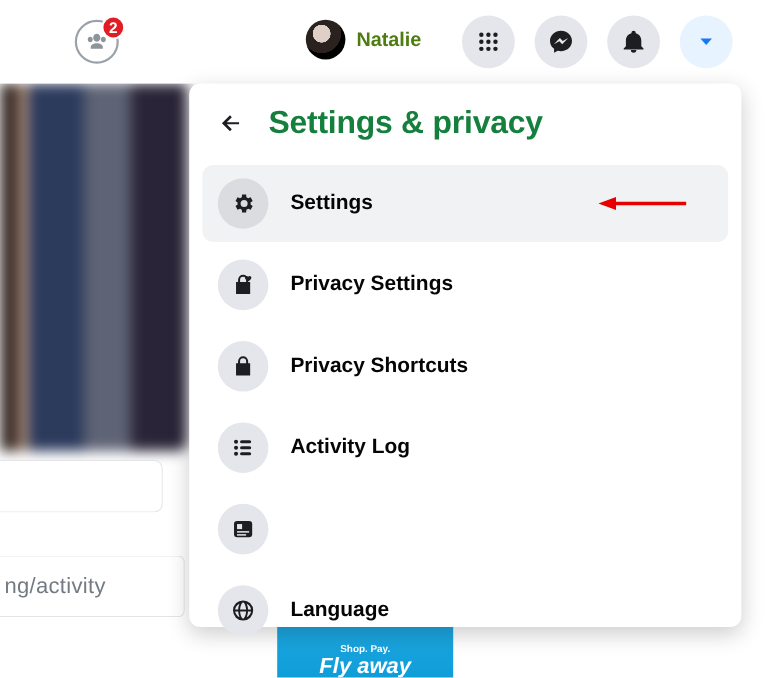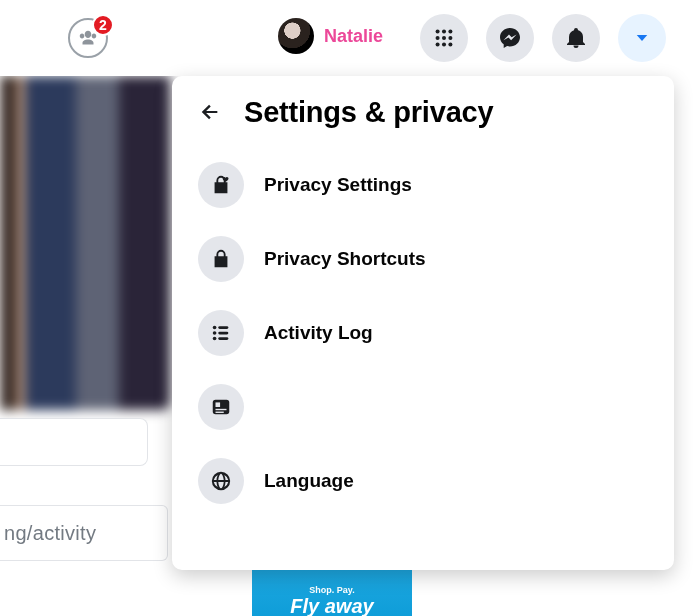--- a/index.html
+++ b/index.html
@@ -52,21 +52,21 @@
     gap: 10px;
     cursor: pointer;
   }
   .avatar {
     width: 36px; height: 36px; border-radius: 50%;
     background: radial-gradient(circle at 40% 35%, #decfc7 0 25%, #2a221e 26% 55%, #000 56% 100%);
   }
   .profile-chip span {
     font-size: 18px;
     font-weight: 600;
-    color: #ec4899;
+    color: #4d7c0f;
   }
 
   .icon-btn {
     width: 48px; height: 48px;
     border-radius: 50%;
     background: #e4e6eb;
     display: flex; align-items: center; justify-content: center;
     cursor: pointer;
   }
   .icon-btn svg { fill: #1c1e21; }
@@ -140,21 +140,21 @@
   }
   .back-icon{
     width:36px; height:36px;
     display:flex;align-items:center;justify-content:center;
     border-radius:50%;
     cursor:pointer;
   }
   .panel-title{
     font-size:29px;
     font-weight:800;
-    color:#000000;
+    color:#15803d;
     letter-spacing:-0.2px;
   }
   .menu-item{
     display:flex; align-items:center;
     gap:20px;
     padding:12px 14px;
     border-radius:10px;
     cursor:pointer;
     margin: 4px 2px;
     position:relative;
@@ -250,20 +250,34 @@
 
   <div class="panel-header">
     <div class="back-icon">
       <svg viewBox="0 0 24 24" width="22" height="22">
         <path d="M20 11H7.8l5-5L11 4l-8 8 8 8 1.8-2-5-5H20z" fill="#1c1e21"></path>
       </svg>
     </div>
     <div class="panel-title">Settings &amp; privacy</div>
   </div>
 
+  <div class="menu-item hover">
+    <div class="menu-icon-wrap">
+      <svg viewBox="0 0 24 24">
+          <path d="M19.4 13a7.5 7.5 0 0 0 0-2l2.1-1.6-2-3.5-2.5 1a7.4 7.4 0 0 0-1.7-1L15 3h-4l-.3 2.9a7.4 7.4 0 0 0-1.7 1l-2.5-1-2 3.5L6.6 11a7.5 7.5 0 0 0 0 2l-2.1 1.6 2 3.5 2.5-1a7.4 7.4 0 0 0 1.7 1L11 21h4l.3-2.9a7.4 7.4 0 0 0 1.7-1l2.5 1 2-3.5L19.4 13zM13 15.5A3.5 3.5 0 1 1 16.5 12 3.5 3.5 0 0 1 13 15.5z"></path>
+        </svg>
+    </div>
+    <div class="menu-label">Settings</div>
+    <div class="arrow">
+      <svg viewBox="0 0 80 20">
+          <line x1="80" y1="10" x2="12" y2="10" stroke="#e60000" stroke-width="3"></line>
+          <polygon points="0,10 16,4 16,16" fill="#e60000"></polygon>
+        </svg>
+    </div>
+  </div>
 
   <div class="menu-item">
     <div class="menu-icon-wrap">
       <svg viewBox="0 0 24 24">
         <path d="M17 9V7a5 5 0 0 0-10 0v2H5v12h14V9h-2zM9 7a3 3 0 1 1 6 0v2H9V7z"></path>
         <path d="M18.5 3.2c-.7 0-1.2.4-1.5.8-.3-.4-.8-.8-1.5-.8-1 0-1.7.8-1.7 1.7 0 1.5 2.1 3 3.2 3.6 1.1-.6 3.2-2.1 3.2-3.6 0-.9-.7-1.7-1.7-1.7z" fill="#1c1e21"></path>
       </svg>
     </div>
     <div class="menu-label">Privacy Settings</div>
   </div>

